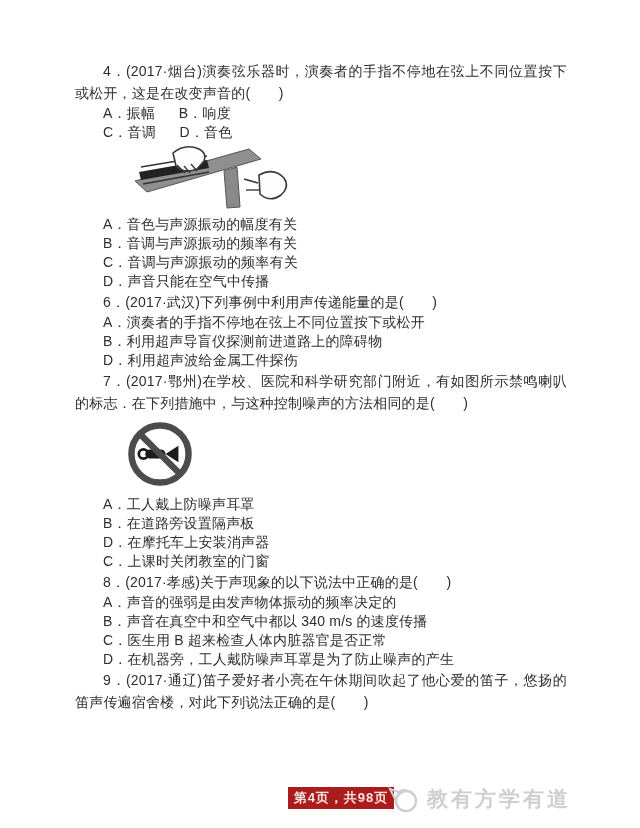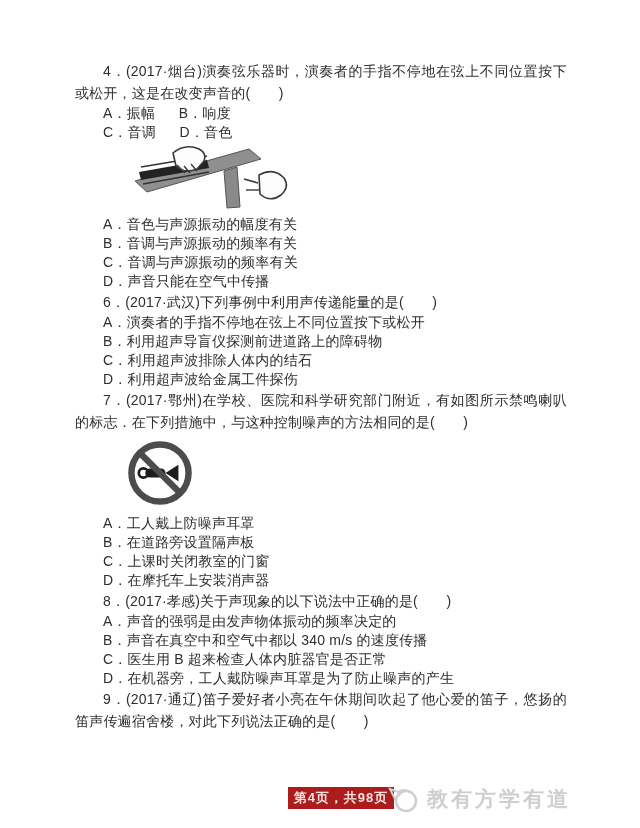--- a/index.html
+++ b/index.html
@@ -113,37 +113,36 @@
       <p class="option">A．音色与声源振动的幅度有关</p>
       <p class="option">B．音调与声源振动的频率有关</p>
       <p class="option">C．音调与声源振动的频率有关</p>
       <p class="option">D．声音只能在空气中传播</p>
     </div>
 
     <div>
       <p class="stem">6．(2017·武汉)下列事例中利用声传递能量的是(　　)</p>
       <p class="option">A．演奏者的手指不停地在弦上不同位置按下或松开</p>
       <p class="option">B．利用超声导盲仪探测前进道路上的障碍物</p>
-      <p class="option">C．利用超声波排除人体内的结石</p>
       <p class="option">D．利用超声波给金属工件探伤</p>
     </div>
 
     <div>
       <p class="stem">7．(2017·鄂州)在学校、医院和科学研究部门附近，有如图所示禁鸣喇叭的标志．在下列措施中，与这种控制噪声的方法相同的是(　　)</p>
       <svg class="figure-sign" viewBox="0 0 76 76" xmlns="http://www.w3.org/2000/svg">
         <circle cx="38" cy="38" r="31" fill="none" stroke="#4c4c4c" stroke-width="7"></circle>
         <circle cx="20" cy="38" r="5" fill="none" stroke="#1c1c1c" stroke-width="3"></circle>
         <rect x="22" y="33" width="22" height="10" rx="5" fill="#1c1c1c"></rect>
         <polygon points="44,38 58,29 58,47" fill="#1c1c1c"></polygon>
         <line x1="17" y1="17" x2="59" y2="59" stroke="#4c4c4c" stroke-width="7"></line>
       </svg>
       <p class="option">A．工人戴上防噪声耳罩</p>
       <p class="option">B．在道路旁设置隔声板</p>
+      <p class="option">D．在摩托车上安装消声器</p>
       <p class="option">C．上课时关闭教室的门窗</p>
-      <p class="option">D．在摩托车上安装消声器</p>
     </div>
 
     <div>
       <p class="stem">8．(2017·孝感)关于声现象的以下说法中正确的是(　　)</p>
       <p class="option">A．声音的强弱是由发声物体振动的频率决定的</p>
       <p class="option">B．声音在真空中和空气中都以 340 m/s 的速度传播</p>
       <p class="option">C．医生用 B 超来检查人体内脏器官是否正常</p>
       <p class="option">D．在机器旁，工人戴防噪声耳罩是为了防止噪声的产生</p>
     </div>
 

